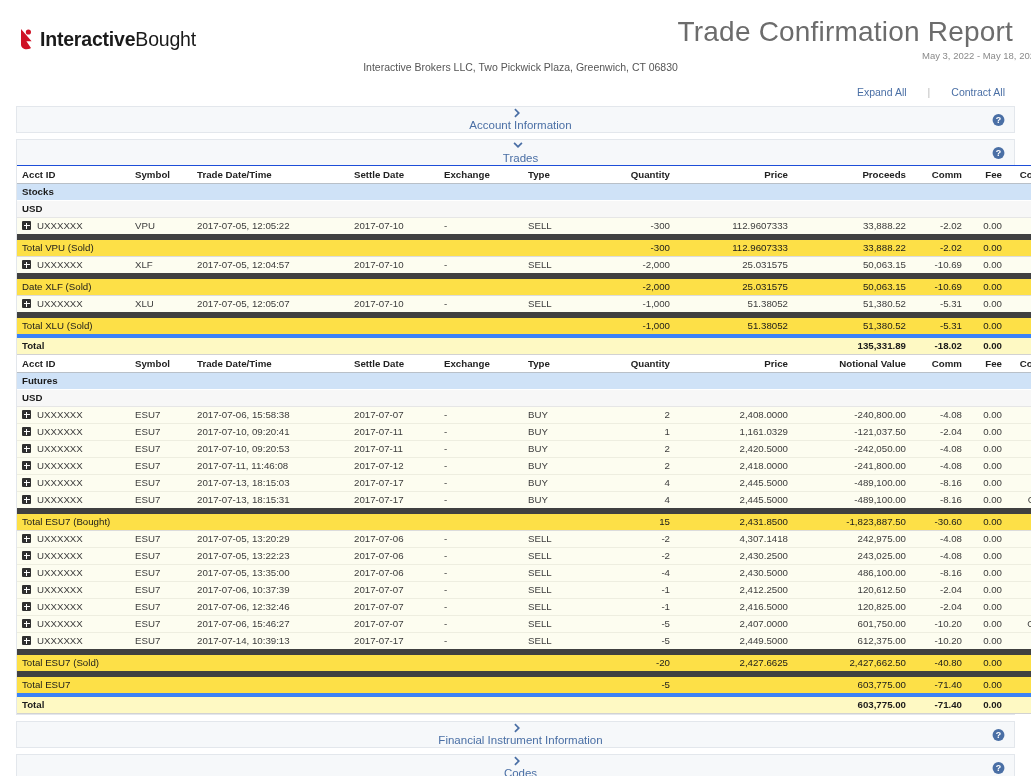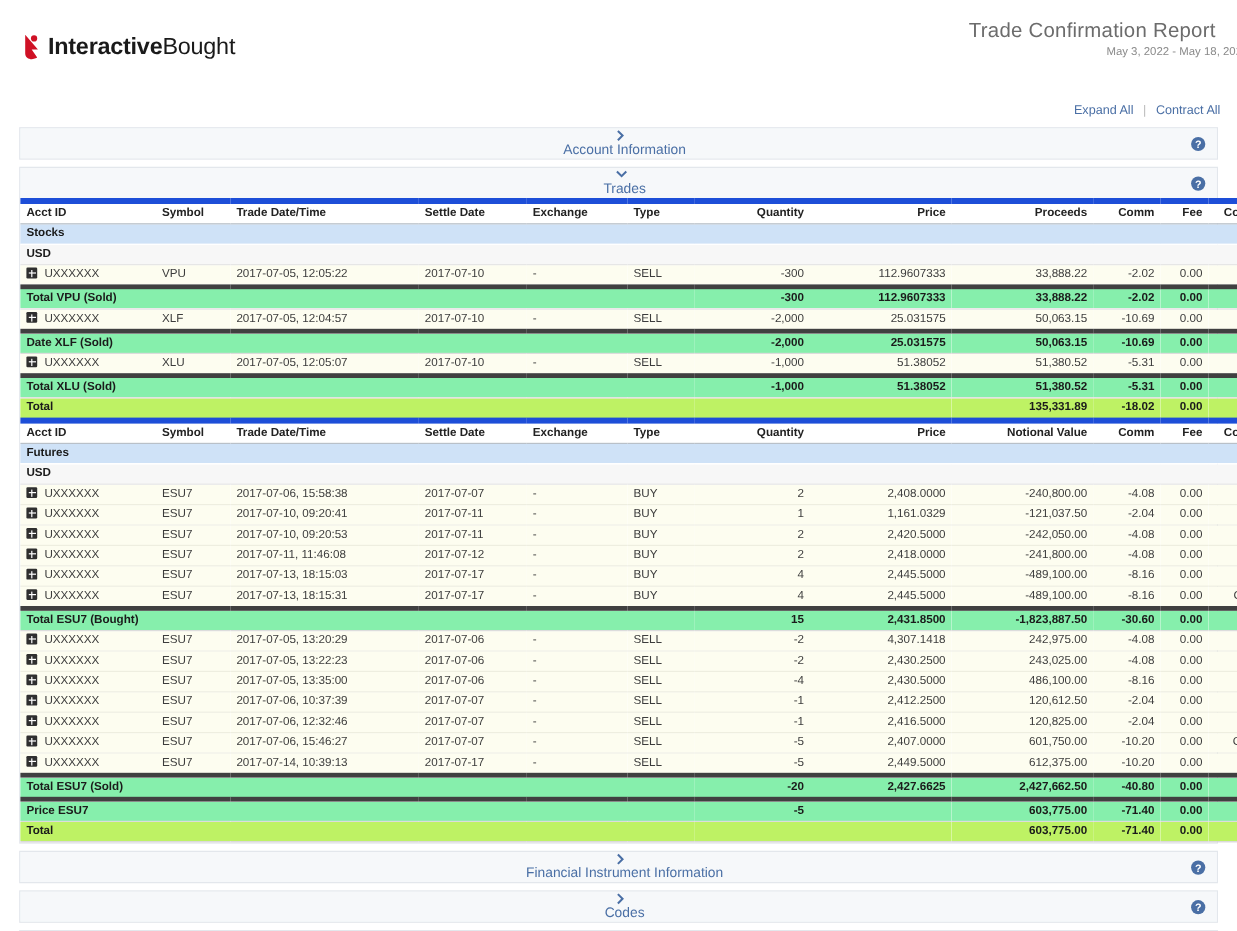--- a/index.html
+++ b/index.html
@@ -36,21 +36,21 @@
   }
   .brand-text .b1 { font-weight: bold; }
   .brand-text .b2 { font-weight: normal; }
 
   .report-title-wrap {
     position: absolute;
     right: 18px; top: 16px;
     text-align: right;
   }
   .report-title {
-    font-size: 17px;
+    font-size: 28px;
     color: #6c6c6c;
     font-weight: normal;
     letter-spacing: 0.2px;
     white-space: nowrap;
   }
   .report-daterange {
     font-size: 9.5px;
     color: #8a8a8a;
     margin-top: 2px;
     white-space: nowrap;
@@ -63,24 +63,24 @@
     left: 0; right: 0; top: 61px;
     text-align: center;
     font-size: 10.5px;
     color: #555;
     padding-left: 10px;
   }
 
   
   .expand-bar {
     position: absolute;
-    top: 86px; right: 14px;
+    top: 86px; right: 26px;
     font-size: 10.5px;
     color: #4a6fa5;
-    display: flex; align-items: center; gap: 8px;
+    display: flex; align-items: center; gap: 21px;
   }
   .expand-bar a { color: #4a6fa5; text-decoration: none; cursor: pointer; }
   .expand-bar .sep { color: #bbb; }
 
   
   .sheet {
     position: absolute;
     left: 16px; right: 16px;
     top: 106px;
   }
@@ -127,21 +127,21 @@
   table.grid td, table.grid th {
     padding: 0 5px;
     height: 16px;
     line-height: 16px;
     overflow: hidden;
     white-space: nowrap;
     font-weight: normal;
   }
   tr.colhead th {
     background: #ffffff;
-    border-top: 5px solid #1d4ed8;
+    border-top: 1px solid #1d4ed8;
     border-bottom: 1px solid #b9c0c8;
     font-weight: bold;
     font-size: 9.7px;
     color: #222;
     height: 18px;
     text-align: left;
   }
   tr.colhead th.num { text-align: right; }
 
   tr.asset-row td {
@@ -160,33 +160,33 @@
     height: 15px;
     border-bottom: 1px solid #e6e6e6;
   }
   tr.data-row td {
     background: #fdfdf0;
     color: #3c3c3c;
     border-bottom: 1px solid #eeeee0;
     font-size: 9.7px;
   }
   tr.total-row td {
-    background: #86efac;
-    font-weight: bold;
+    background: #fde047;
+    font-weight: normal;
     color: #1b1b1b;
     border-bottom: 1px solid #dcdcdc;
-    border-top: 4px solid #404040;
+    border-top: 6px solid #404040;
     font-size: 9.7px;
   }
   tr.grand-row td {
-    background: #bef264;
+    background: #fef9c3;
     font-weight: bold;
     color: #1b1b1b;
     border-bottom: 1px solid #d2d2d2;
-    border-top: 1px solid #3b82f6;
+    border-top: 4px solid #3b82f6;
     font-size: 9.7px;
   }
   td.num, th.num { text-align: right; }
   td.lbl-indent { padding-left: 12px; }
 
   .plus-box {
     display: inline-block;
     width: 9px; height: 9px;
     background: #2f2f2f;
     position: relative;
@@ -231,20 +231,21 @@
     <div class="brand-text">
       <span class="b1">Interactive</span><span class="b2">Bought</span>
     </div>
   </div>
 
   <div class="report-title-wrap">
     <div class="report-title">Trade Confirmation Report</div>
     <div class="report-daterange">May 3, 2022 - May 18, 202</div>
   </div>
 
+  <div class="company-address">Interactive Brokers LLC, Two Pickwick Plaza, Greenwich, CT 06830</div>
 </div>
 
 <div class="expand-bar">
   <a>Expand All</a>
   <span class="sep">|</span>
   <a>Contract All</a>
 </div>
 
 <div class="sheet">
 
@@ -604,21 +605,21 @@
             <tr class="total-row">
               <td class="lbl-indent" colspan="6">Total ESU7 (Sold)</td>
               <td class="num">-20</td>
               <td class="num">2,427.6625</td>
               <td class="num">2,427,662.50</td>
               <td class="num">-40.80</td>
               <td class="num">0.00</td>
               <td class="num"></td>
             </tr>
             <tr class="total-row">
-              <td class="lbl-indent" colspan="6">Price ESU7</td>
+              <td class="lbl-indent" colspan="6">Total ESU7</td>
               <td class="num">-5</td>
               <td class="num"></td>
               <td class="num">603,775.00</td>
               <td class="num">-71.40</td>
               <td class="num">0.00</td>
               <td class="num"></td>
             </tr>
             <tr class="grand-row">
               <td class="lbl-indent" colspan="6">Total</td>
               <td class="num"></td>

